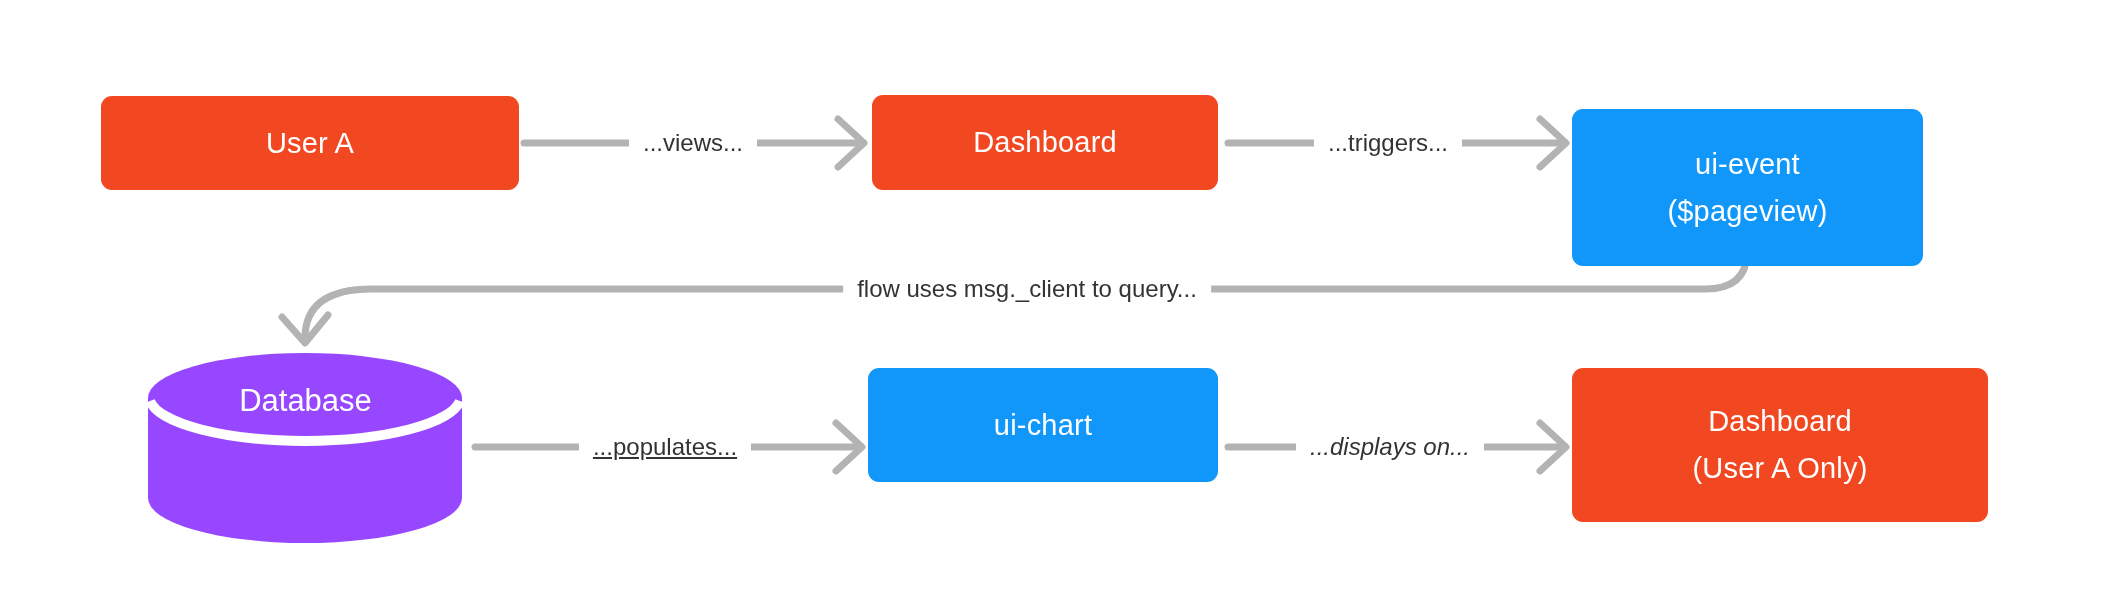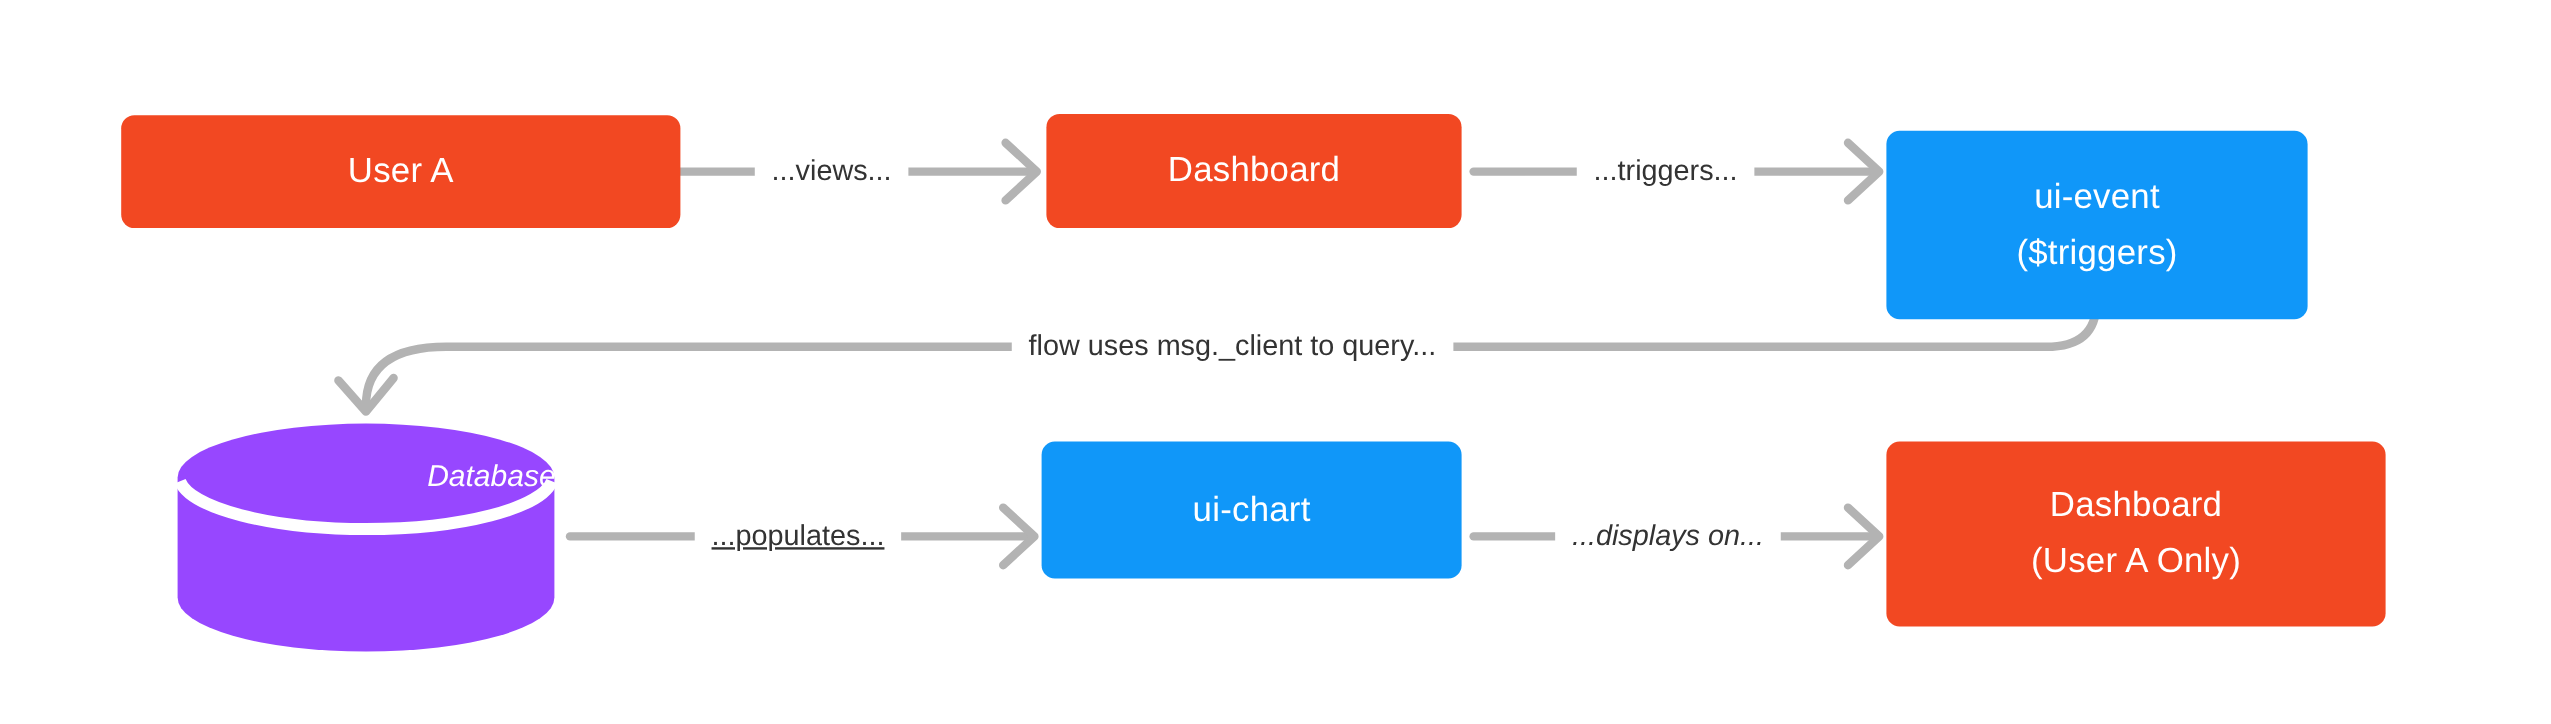--- a/index.html
+++ b/index.html
@@ -19,23 +19,22 @@
     display: flex; align-items: center; justify-content: center;
     text-align: center;
     font-size: 29px; line-height: 47px;
     letter-spacing: 0.2px;
   }
   .node.orange { background: var(--node-orange, #F24822); }
   .node.blue   { background: var(--node-blue, #1097F9); }
   .cyl-label {
     position: absolute; z-index: 2;
     color: var(--node-text, #fff);
-    font-size: 25px; text-align: right;
+    font-size: 31px; text-align: center;
     pointer-events: none;
-    font-style: italic;
   }
   .edge-label {
     position: absolute; z-index: 3;
     transform: translate(-50%, -50%);
     background: var(--canvas, #fff);
     padding: 2px 14px;
     font-size: 24px;
     color: var(--edge-label-text, #333);
     white-space: nowrap;
   }
@@ -59,32 +58,32 @@
       <path d="M 1228 447 H 1560"></path>
       <path d="M 1540 423 L 1566 447 L 1540 471"></path>
     </g>
 
     <g>
       <path d="M 148 398 A 157 45 0 0 1 462 398 L 462 498 A 157 45 0 0 1 148 498 Z" fill="var(--node-purple, #9747FF)"></path>
       <path d="M 150 401 A 156 45 0 0 0 460 401" stroke="var(--canvas, #ffffff)" stroke-width="10" fill="none"></path>
     </g>
   </svg>
 
-  <div class="node orange" style="left:101px; top:96px; width:466px; height:94px;">
+  <div class="node orange" style="left:101px; top:96px; width:418px; height:94px;">
     <span>User A</span>
   </div>
 
   <div class="node orange" style="left:872px; top:95px; width:346px; height:95px;">
     <span>Dashboard</span>
   </div>
 
   <div class="node blue" style="left:1572px; top:65px; width:351px; height:157px;margin-top:44px;">
     <span>
       <span style="display:block">ui-event</span>
-      <span style="display:block">($triggers)</span>
+      <span style="display:block">($pageview)</span>
     </span>
   </div>
 
   <div class="node blue" style="left:868px; top:368px; width:350px; height:114px;">
     <span>ui-chart</span>
   </div>
 
   <div class="node orange" style="left:1572px; top:368px; width:416px; height:154px;">
     <span>
       <span style="display:block">Dashboard</span>

